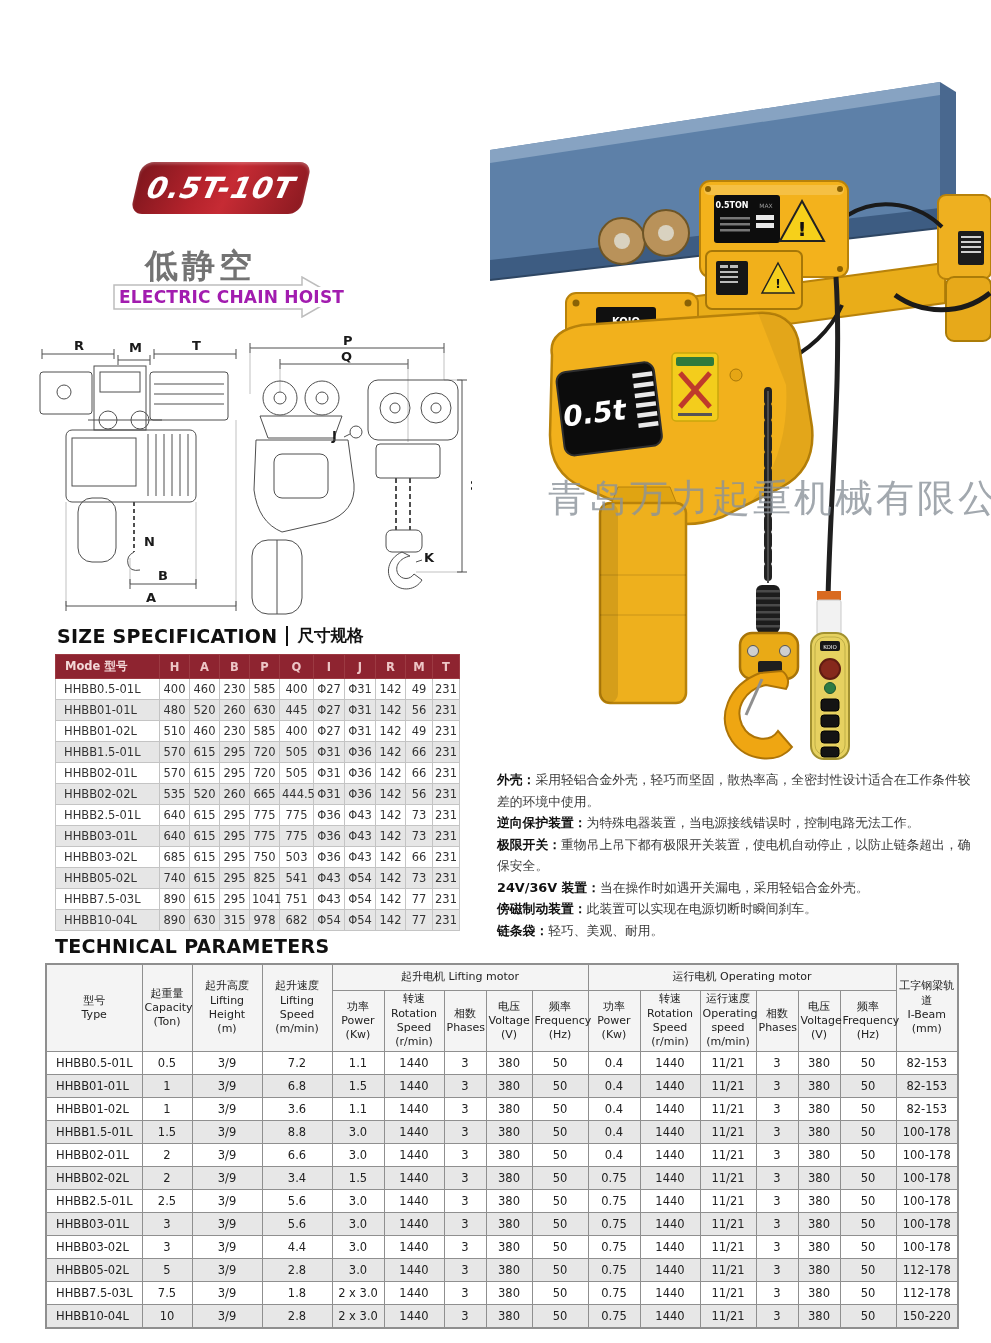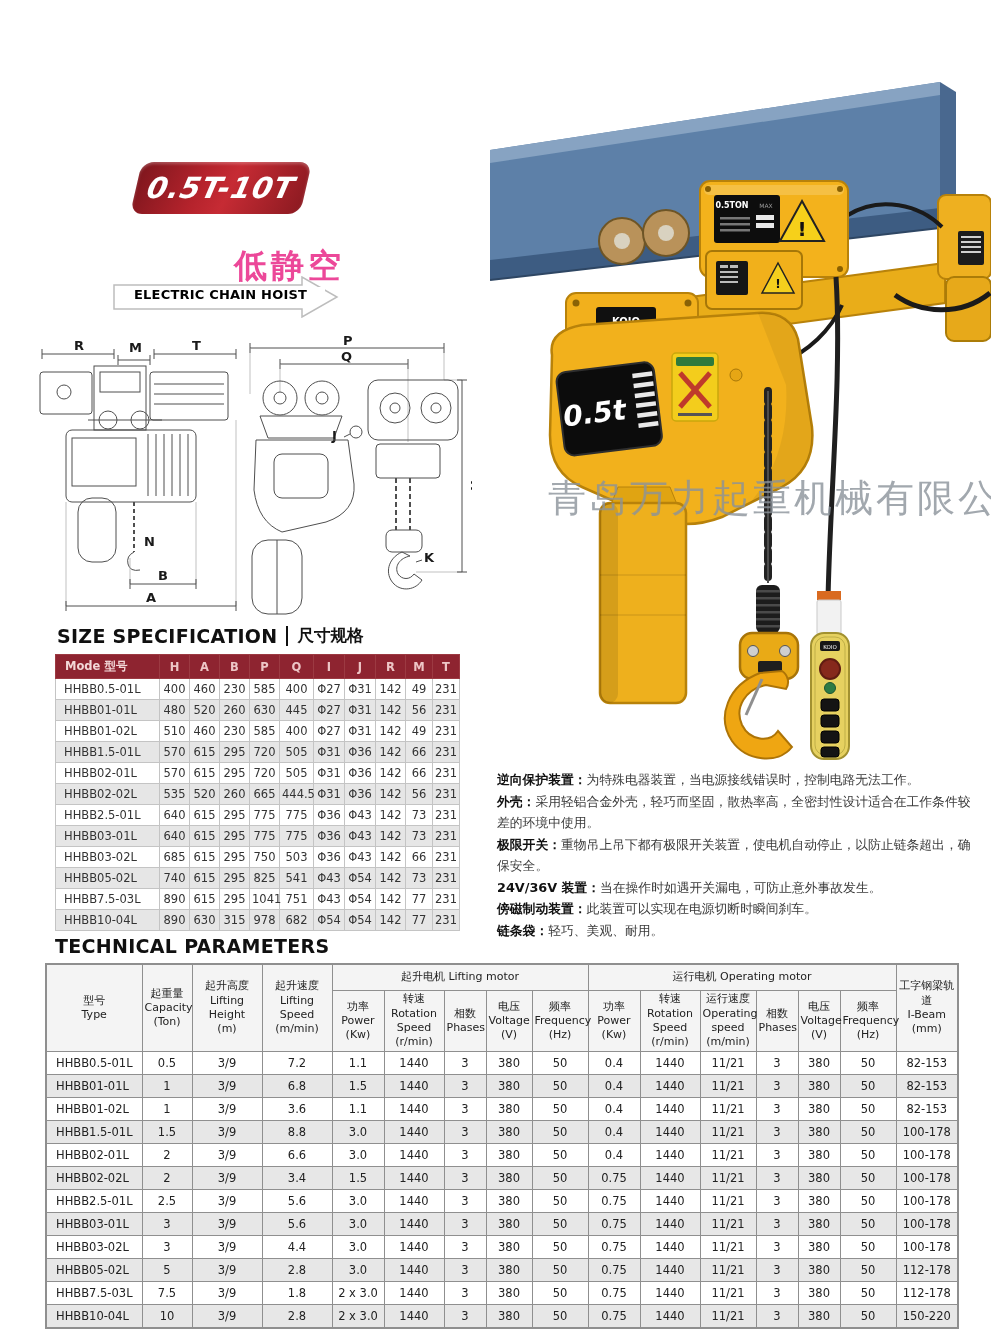--- a/index.html
+++ b/index.html
@@ -5,25 +5,25 @@
   html,body{margin:0;padding:0;background:#fff;}
   .page{position:relative;width:991px;height:1343px;background:#fff;overflow:hidden;
         font-family:"DejaVu Sans","Liberation Sans",sans-serif;color:#222;}
 
   
   .badge{position:absolute;left:136px;top:162px;width:170px;height:52px;
          background:linear-gradient(105deg,#7e161d 0%,#b5232c 38%,#c62b34 55%,#8c1a21 100%);
          transform:skewX(-13deg);border-radius:12px;display:flex;align-items:center;justify-content:center;
          box-shadow:inset 0 2px 3px rgba(255,255,255,.25);}
   .badge span{color:#fff;font-weight:bold;font-style:italic;font-size:29px;letter-spacing:1px;}
-  .head-cn{position:absolute;left:145px;top:244px;width:200px;text-align:right;
-           font-size:33px;font-weight:bold;color:#ec4899;letter-spacing:4px;}
+  .head-cn{position:absolute;left:145px;top:244px;width:200px;text-align:left;
+           font-size:33px;font-weight:bold;color:#737373;letter-spacing:4px;}
   .arrow-wrap{position:absolute;left:112px;top:276px;width:228px;height:42px;}
-  .head-en{position:absolute;left:116px;top:287px;font-size:13px;font-weight:800;color:#000000;
-           background:#fff;padding:0 18px;letter-spacing:0.2px;}
+  .head-en{position:absolute;left:116px;top:287px;font-size:17px;font-weight:800;color:#a21caf;
+           background:#fff;padding:0 3px;letter-spacing:0.2px;}
 
   
   .sec-title{position:absolute;display:flex;align-items:center;gap:9px;}
   .sec-title .en{font-size:19px;font-weight:800;color:#101010;letter-spacing:0.3px;}
   .sec-title .bar{width:2px;height:20px;background:#101010;}
   .sec-title .cn{font-size:16.5px;font-weight:bold;color:#101010;}
 
   
   #size-table{position:absolute;left:55px;top:654px;width:404px;border-collapse:collapse;
               table-layout:fixed;font-size:11.5px;color:#333;}
@@ -519,24 +519,24 @@
           <td>Φ54</td>
           <td>Φ54</td>
           <td>142</td>
           <td>77</td>
           <td>231</td>
         </tr>
       </tbody>
   </table>
 
   <div class="features">
+    <div><b>外壳：</b><span>采用轻铝合金外壳，轻巧而坚固，散热率高，全密封性设计适合在工作条件较差的环境中使用。</span></div>
     <div><b>逆向保护装置：</b><span>为特殊电器装置，当电源接线错误时，控制电路无法工作。</span></div>
-    <div><b>外壳：</b><span>采用轻铝合金外壳，轻巧而坚固，散热率高，全密封性设计适合在工作条件较差的环境中使用。</span></div>
     <div><b>极限开关：</b><span>重物吊上吊下都有极限开关装置，使电机自动停止，以防止链条超出，确保安全。</span></div>
-    <div><b>24V/36V 装置：</b><span>当在操作时如遇开关漏电，可防止意外事故发生。</span></div>
+    <div><b>24V/36V 装置：</b><span>当在操作时如遇开关漏电，采用轻铝合金外壳。</span></div>
     <div><b>傍磁制动装置：</b><span>此装置可以实现在电源切断时瞬间刹车。</span></div>
     <div><b>链条袋：</b><span>轻巧、美观、耐用。</span></div>
   </div>
 
   <div class="sec-title" id="tech-title" style="left:55px;top:935px;flex-direction:column;">
     <span class="en">TECHNICAL PARAMETERS</span>
     <span class="bar"></span>
     <span class="cn">技术参数</span>
   </div>
 

